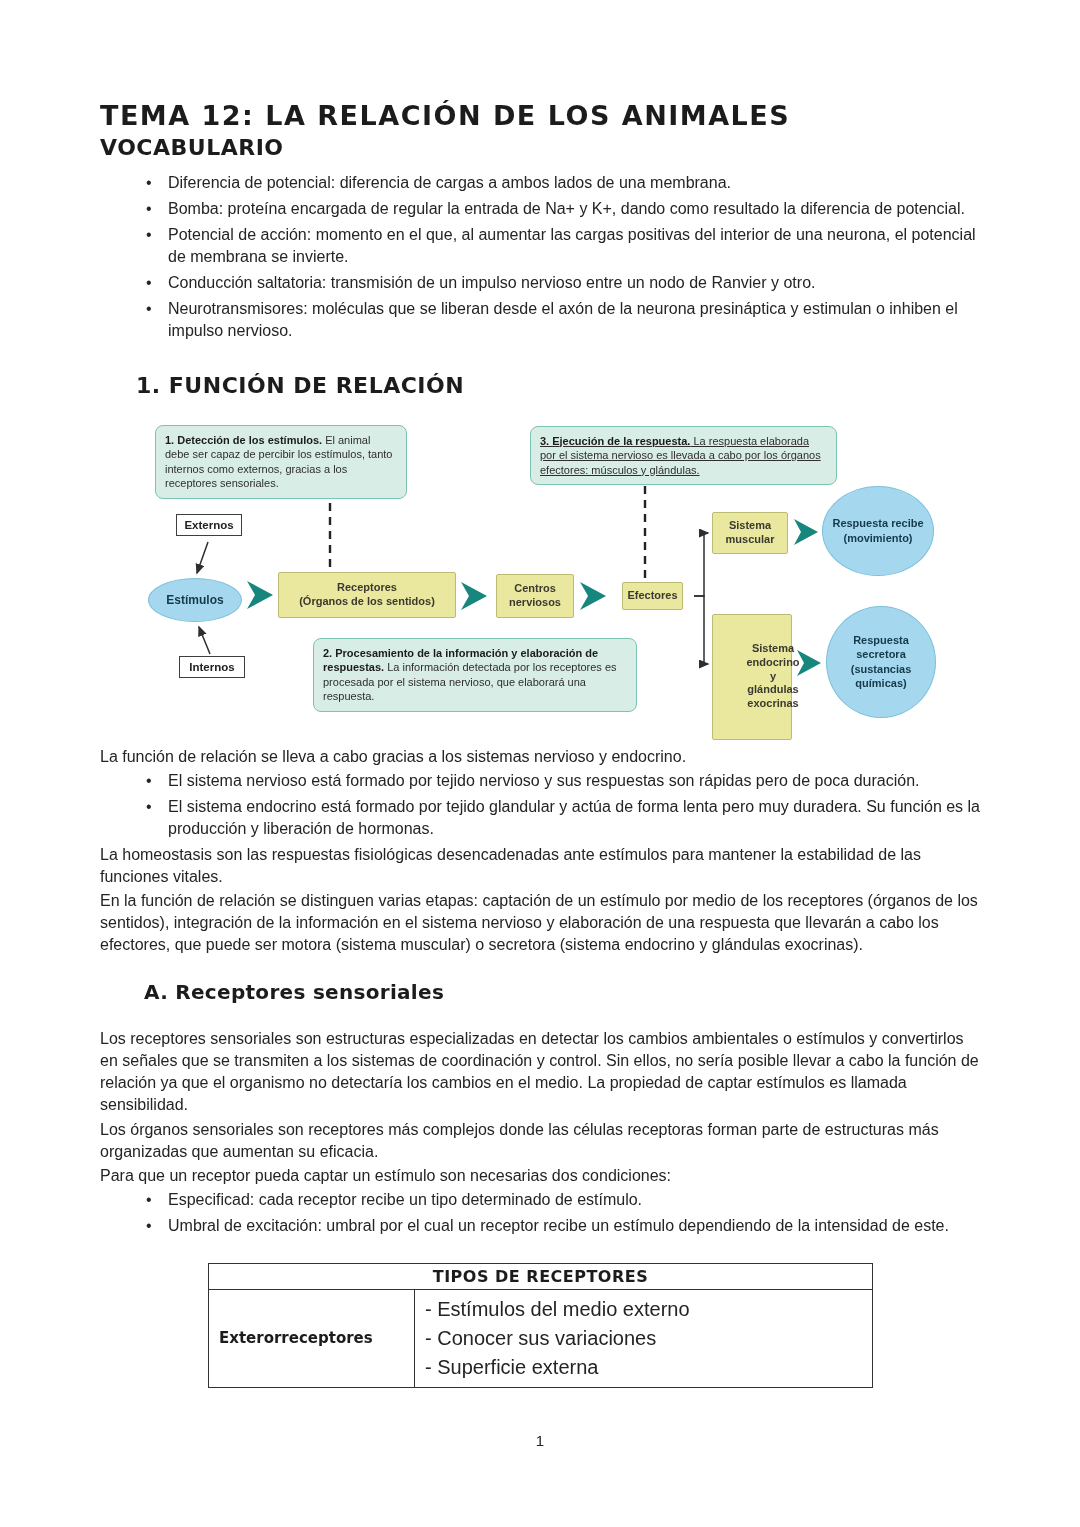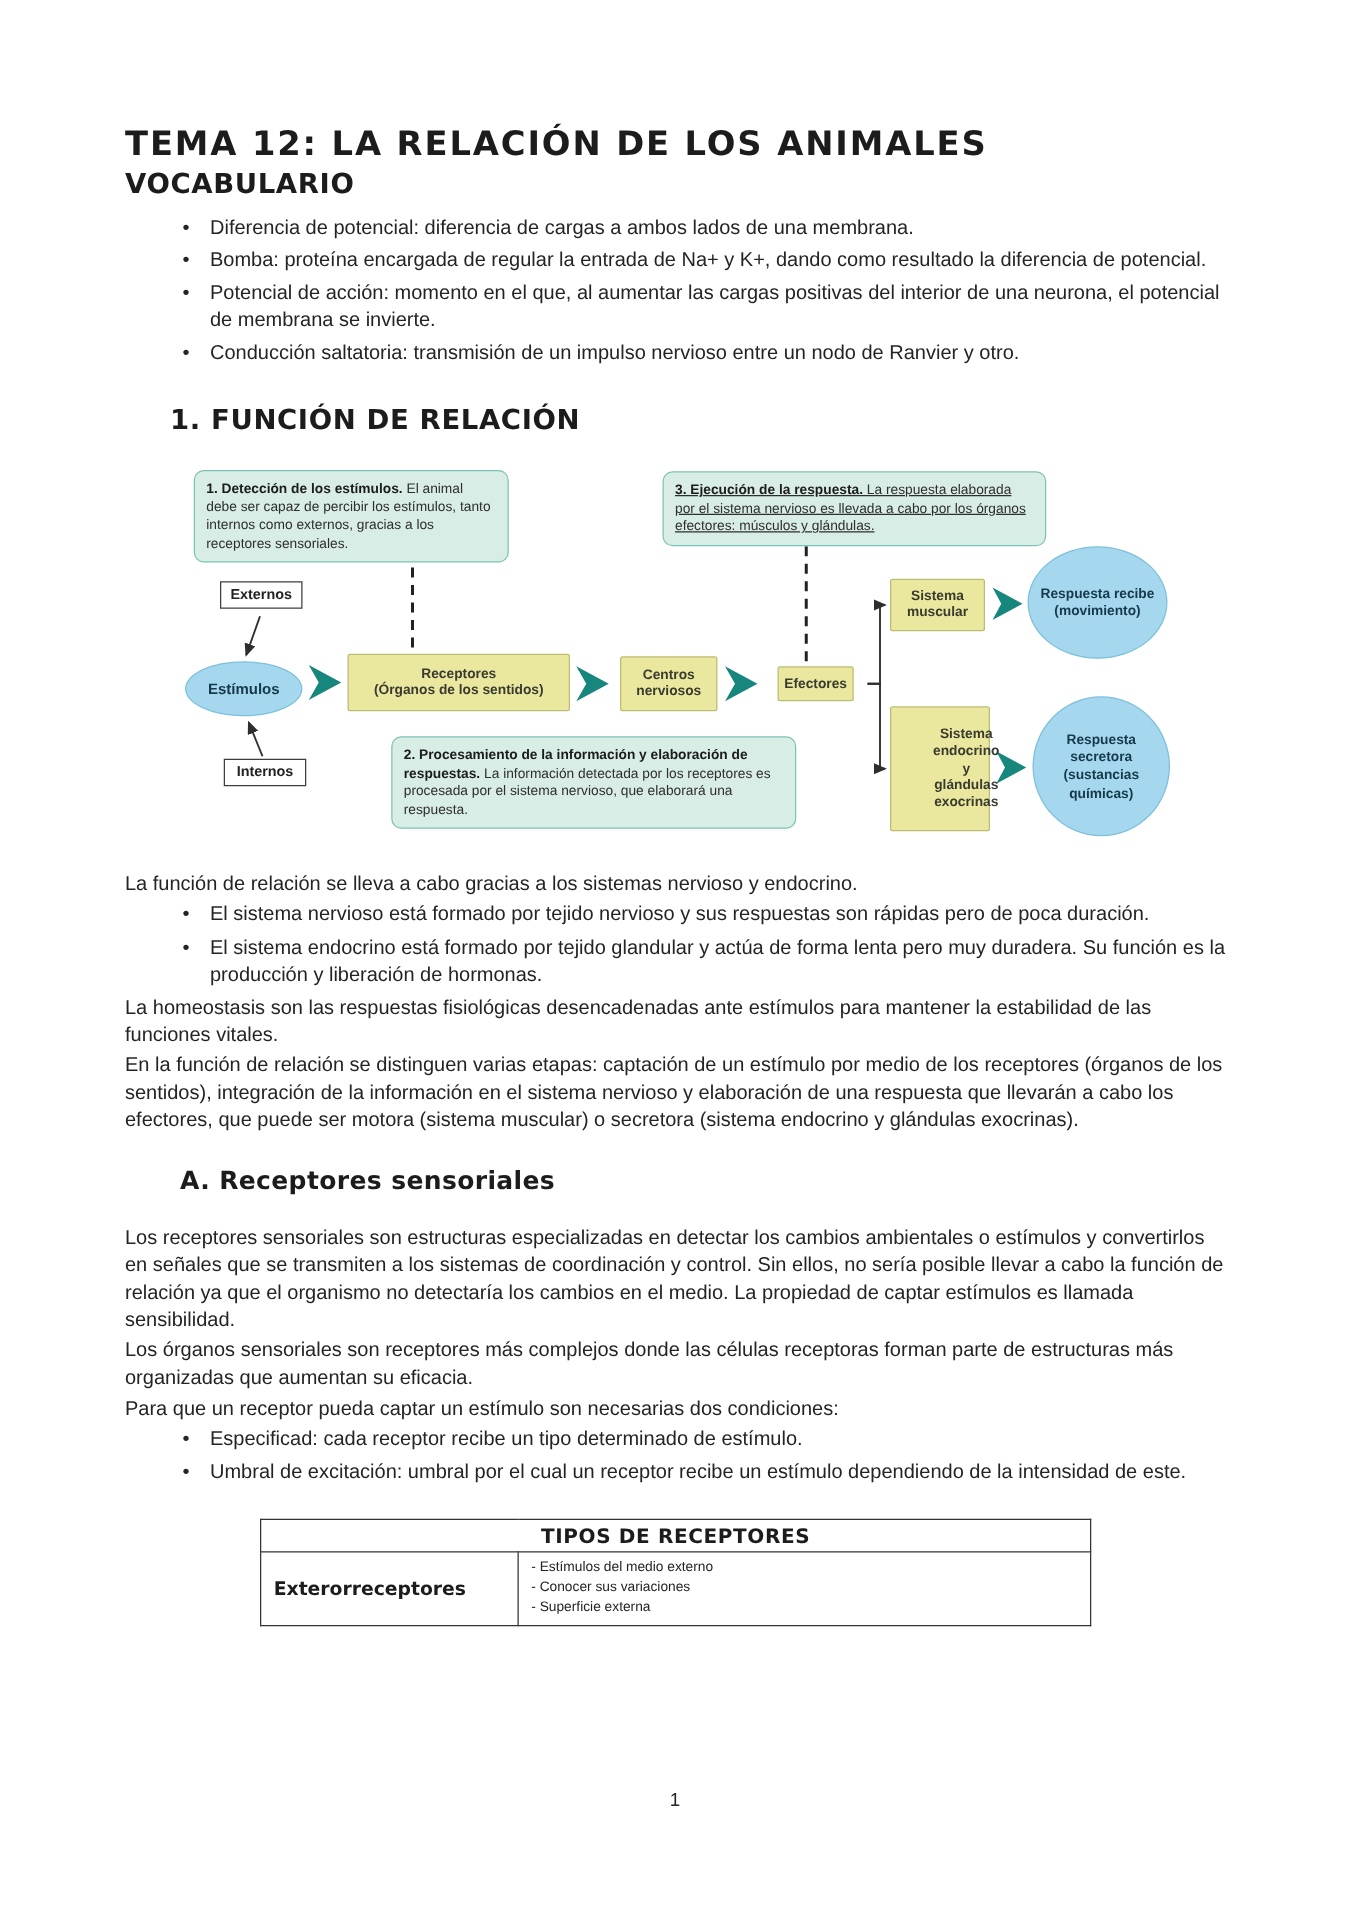--- a/index.html
+++ b/index.html
@@ -45,38 +45,39 @@
     text-align:center; font-weight:bold; color:#15394b; box-sizing:border-box;
   }
   .ellipse.small { font-size:12px; }
   .ellipse.big { font-size:11px; line-height:1.3; padding:6px; }
 
   
   table.rtable { border-collapse:collapse; margin:26px 0 0 108px; width:665px; }
   table.rtable th, table.rtable td { border:1px solid #333; }
   table.rtable th { font-family:"DejaVu Sans", sans-serif; font-size:16px; font-weight:600; letter-spacing:0.5px; padding:3px 6px; text-align:center; color:#1c1c1c; }
   table.rtable td.lbl { font-family:"DejaVu Sans", sans-serif; font-size:15px; font-weight:600; width:185px; padding:6px 10px; color:#1c1c1c; vertical-align:middle; }
-  table.rtable td.vals { font-size:11px; padding:5px 10px; line-height:1.45; }
+  table.rtable td.vals { font-size:20px; padding:5px 10px; line-height:1.45; }
 
   .pagenum { position:absolute; top:1432px; left:0; width:100%; text-align:center; font-size:15px; color:#242424; }
 </style>
 </head>
 <body>
 
 <div class="page">
   <div class="content">
 
     <h1 class="hand title">TEMA 12: LA RELACIÓN DE LOS ANIMALES</h1>
     <h2 class="hand subtitle">VOCABULARIO</h2>
 
     <ul class="bullets">
       <li>Diferencia de potencial: diferencia de cargas a ambos lados de una membrana.</li>
       <li>Bomba: proteína encargada de regular la entrada de Na+ y K+, dando como resultado la diferencia de potencial.</li>
       <li>Potencial de acción: momento en el que, al aumentar las cargas positivas del interior de una neurona, el potencial de membrana se invierte.</li>
       <li>Conducción saltatoria: transmisión de un impulso nervioso entre un nodo de Ranvier y otro.</li>
+      <li>Neurotransmisores: moléculas que se liberan desde el axón de la neurona presináptica y estimulan o inhiben el impulso nervioso.</li>
     </ul>
 
     <h2 class="hand h-section">1. FUNCIÓN DE RELACIÓN</h2>
 
     <div class="diagram">
       <svg class="arrows" width="880" height="312" viewBox="0 0 880 312">
         <defs>
           <marker id="ah" markerWidth="9" markerHeight="8" refX="6" refY="3" orient="auto">
             <path d="M0,0 L7,3 L0,6 Z" fill="#2e2e2e"></path>
           </marker>
@@ -121,21 +122,21 @@
       </div>
       <div class="ybox" style="left:396px; top:154px; width:78px; height:44px;">
         <div>Centros nerviosos</div>
       </div>
       <div class="ybox" style="left:522px; top:162px; width:61px; height:28px;">
         <div>Efectores</div>
       </div>
       <div class="ybox" style="left:612px; top:92px; width:76px; height:42px;">
         <div>Sistema muscular</div>
       </div>
-      <div class="ybox" style="left:612px; top:194px; width:80px; height:100px;padding-left:44px;">
+      <div class="ybox" style="left:612px; top:194px; width:80px; height:126px;padding-left:44px;">
         <div>Sistema endocrino y glándulas exocrinas</div>
       </div>
 
       <div class="ellipse big" style="left:722px; top:66px; width:112px; height:90px;">
         <div>Respuesta recibe</div>
         <div>(movimiento)</div>
       </div>
       <div class="ellipse big" style="left:726px; top:186px; width:110px; height:112px;">
         <div>Respuesta secretora</div>
         <div>(sustancias químicas)</div>

